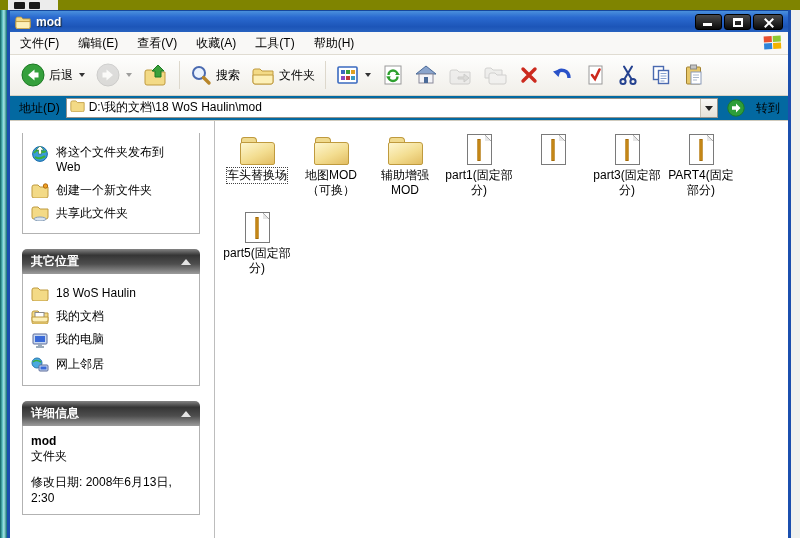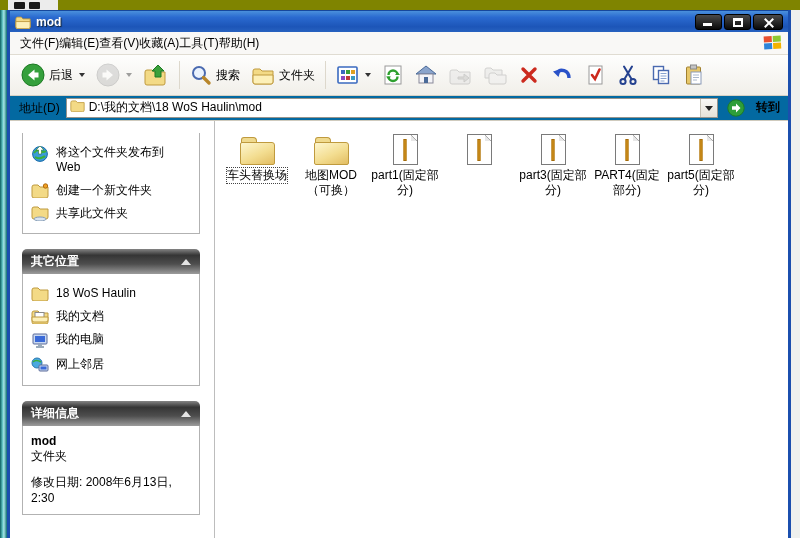--- a/index.html
+++ b/index.html
@@ -26,21 +26,21 @@
   .win-buttons { margin-left:auto; display:flex; gap:2px; }
   .win-btn { width:27px; height:16px; background:linear-gradient(180deg,#4a4a4a,#0a0a0a);
              border:1px solid #000; border-radius:3px; position:relative; cursor:pointer; }
   .win-btn.close { width:30px; }
   .g-min { position:absolute; left:7px; bottom:3px; width:9px; height:3px; background:#fff; }
   .g-max { position:absolute; left:8px; top:3px; width:10px; height:9px; border:2px solid #fff; border-top-width:3px; }
   .g-x1,.g-x2 { position:absolute; left:9px; top:7px; width:12px; height:2px; background:#fff; }
   .g-x1 { transform:rotate(45deg); } .g-x2 { transform:rotate(-45deg); }
 
   
-  .menubar { height:23px; flex:0 0 23px; display:flex; align-items:center; padding-left:10px;
+  .menubar { height:23px; flex:0 0 23px; display:flex; align-items:center; gap:19px; padding-left:10px;
              background:#f9f8f6; border-bottom:1px solid #e0dcd2; }
   .menu-item { cursor:default; }
   .winlogo { margin-left:auto; margin-right:6px; width:18px; height:15px; display:grid;
              grid-template-columns:8px 8px; grid-template-rows:6px 6px; gap:1px; transform:rotate(-3deg); }
   .winlogo i { display:block; }
   .wl-r{background:#e8502e;} .wl-g{background:#8ec832;} .wl-b{background:#2e84d8;} .wl-y{background:#f3b200;}
 
   
   .toolbar { height:41px; flex:0 0 41px; display:flex; align-items:center; padding-left:6px; gap:1px;
              background:linear-gradient(180deg,#fefefd,#f1efe9); border-bottom:1px solid #d6d1c5; }
@@ -54,21 +54,21 @@
   
   .addressbar { height:25px; flex:0 0 25px; display:flex; align-items:center; gap:6px; padding:0 5px 0 9px;
                 background:#0369a1; border-bottom:1px solid #cfcabd; }
   .addr-input { flex:1; height:20px; background:#fff; border:1px solid #97948c; display:flex;
                 align-items:flex-start; padding-left:3px; gap:4px; }
   .addr-text { flex:1; white-space:nowrap; overflow:hidden; }
   .addr-caret { width:17px; height:18px; background:linear-gradient(#f8f8f6,#e6e2d8);
                 border-left:1px solid #c4c0b4; display:flex; align-items:center; justify-content:center; cursor:pointer; }
   .addr-caret i { width:0; height:0; border-left:4px solid transparent; border-right:4px solid transparent;
                   border-top:5px solid #222; }
-  .go-btn { display:flex; align-items:flex-start; gap:11px; padding:0 3px; cursor:pointer;font-weight:bold; }
+  .go-btn { display:flex; align-items:center; gap:11px; padding:0 3px; cursor:pointer; }
 
   
   .content { flex:1; display:flex; background:#fff; overflow:hidden; }
   .sidebar { width:204px; flex:0 0 204px; padding-top:12px; background:#fff; }
   .panel   { width:178px; margin:0 0 15px 12px; }
   .panel-header { height:25px; display:flex; align-items:center; padding:0 9px; cursor:pointer;
                   border-radius:5px 5px 0 0;
                   background:linear-gradient(180deg,#848484 0%,#353535 25%,#4e4e4e 60%,#9c9c9c 100%); }
   .panel-title { color:#fff; font-weight:bold; }
   .panel-arrow { margin-left:auto; width:0; height:0; border-left:5px solid transparent;
@@ -385,20 +385,26 @@
         <span class="lbl focused">车头替换场</span>
       </div>
       <div class="cell">
         <span class="ic">
             <span class="f32"></span>
           </span>
         <span class="lbl">地图MOD（可换）</span>
       </div>
       <div class="cell">
         <span class="ic">
+            <span class="f32"></span>
+          </span>
+        <span class="lbl">辅助增强MOD</span>
+      </div>
+      <div class="cell">
+        <span class="ic">
             <span class="rar">
               <span class="books"><span class="book bk1"></span><span class="book bk2"></span><span class="book bk3"></span><span class="book bk4"></span></span>
               <span class="strap"></span>
             </span>
           </span>
         <span class="lbl">part1(固定部分)</span>
       </div>
       <div class="cell">
         <span class="ic">
             <span class="rar">

